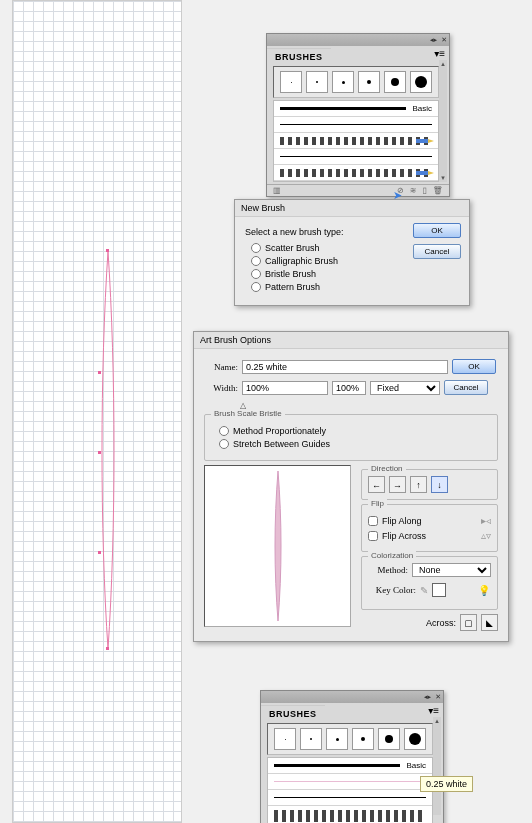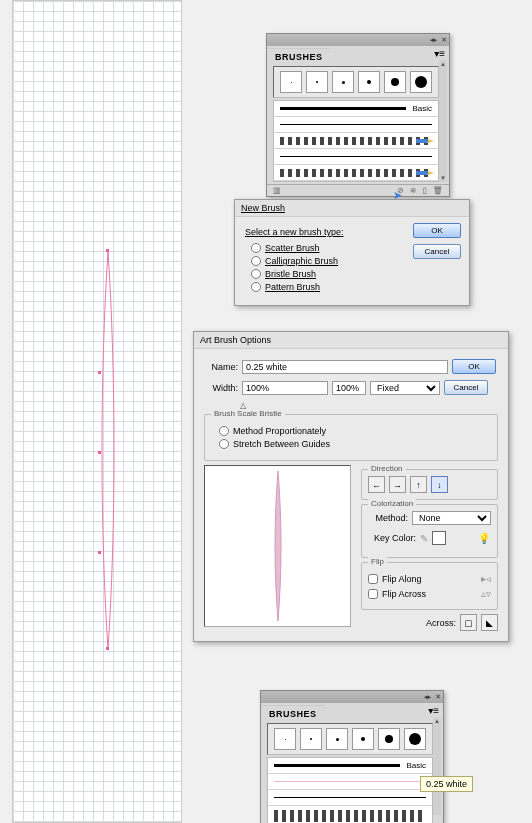--- a/index.html
+++ b/index.html
@@ -64,21 +64,21 @@
   .dialog { position: absolute; background: #eaeaea; border: 1px solid #999; box-shadow: 2px 2px 5px rgba(0,0,0,.3); font-size: 9px; }
   .dlg-title { background: #e2e2e2; padding: 3px 6px; border-bottom: 1px solid #ccc; }
   .dlg-body { padding: 10px; position: relative; }
   .dlg-label { display: block; margin-bottom: 6px; }
   .radio-line { display: flex; align-items: center; gap: 4px; margin: 3px 0 3px 6px; }
   .radio-line input { width: 10px; height: 10px; }
   .btn { width: 48px; height: 15px; font-size: 8px; background: linear-gradient(#fafdff,#c7d9f1); border: 1px solid #6b8fbc; border-radius: 2px; text-align: center; line-height: 13px; }
   .btn.hot { background: linear-gradient(#eaf3ff,#a9c9f5); border-color: #4e7dc4; }
 
   .opt-row { display: flex; align-items: center; gap: 4px; margin-bottom: 6px; }
-  .opt-row label { width: 34px; text-align: right; }
+  .opt-row label { width: 34px; text-align: right; font-family: Liberation Serif, serif; }
   .txt { height: 14px; font-size: 9px; padding: 0 3px; border: 1px solid #999; background: #fff; }
   .select { height: 14px; font-size: 9px; border: 1px solid #999; background: #fff; padding: 0 2px; }
 
   .group { border: 1px solid #bbb; border-radius: 2px; margin: 4px 0; padding: 8px 8px 8px 8px; position: relative; }
   .group-title { position: absolute; top: -6px; left: 6px; background: #eaeaea; padding: 0 3px; font-size: 8px; color: #555; }
 
   .preview-well { width: 147px; height: 162px; border: 1px inset #aaa; background: #fff; display: flex; align-items: center; justify-content: center; }
   .preview-well svg { display: block; }
 
   .dir-btn, .toggle-btn { width: 17px; height: 17px; border: 1px solid #999; background: #f0f0f0; display: inline-flex; align-items: center; justify-content: center; font-size: 9px; }
@@ -171,21 +171,21 @@
     <span class="footer-ico">≋</span>
     <span class="footer-ico">▯</span>
     <span class="footer-ico">🗑</span>
   </div>
   <div class="scroll-gutter"></div>
   <span class="scroll-arrow" style="top:26px">▴</span>
   <span class="scroll-arrow" style="bottom:14px">▾</span>
 </div>
 <span class="nb-pointer">➤</span>
 
-<div class="dialog" style="left:234px; top:199px; width:236px;text-decoration:underline;">
+<div class="dialog" style="left:234px; top:199px; width:236px;">
   <div class="dlg-title">New Brush</div>
   <div class="dlg-body">
     <span class="dlg-label">Select a new brush type:</span>
     <div class="radio-line">
         <input type="radio" name="bt" style="">
         <span>Scatter Brush</span>
       </div>
     <div class="radio-line">
         <input type="radio" name="bt" style="">
         <span>Calligraphic Brush</span>
@@ -243,47 +243,47 @@
       </div>
       <div style="flex:1;">
         <div class="group" style="padding:6px">
           <span class="group-title">Direction</span>
           <div style="display:flex;gap:4px">
             <div class="dir-btn">←</div>
             <div class="dir-btn">→</div>
             <div class="dir-btn">↑</div>
             <div class="dir-btn active">↓</div>
           </div>
+        </div>
+        <div class="group" style="padding:6px">
+          <span class="group-title">Flip</span>
+          <div class="check-line">
+              <input type="checkbox" style="">
+              <span>Flip Along</span>
+              <span class="ghost-ico" style="margin-left:auto">▸◃</span>
+            </div>
+          <div class="check-line">
+              <input type="checkbox" style="">
+              <span>Flip Across</span>
+              <span class="ghost-ico" style="margin-left:auto">▵▿</span>
+            </div>
         </div>
         <div class="group" style="padding:6px">
           <span class="group-title">Colorization</span>
           <div class="opt-row">
               <label style="width:40px">Method:</label>
             <select class="select" style="flex:1"><option>None</option></select>
           </div>
           <div class="opt-row">
               <label style="width:48px">Key Color:</label>
             <span class="ghost-ico">✎</span>
             <span class="swatch"></span>
             <span class="ghost-ico" style="margin-left:auto">💡</span>
           </div>
         </div>
-        <div class="group" style="padding:6px">
-          <span class="group-title">Flip</span>
-          <div class="check-line">
-              <input type="checkbox" style="">
-              <span>Flip Along</span>
-              <span class="ghost-ico" style="margin-left:auto">▸◃</span>
-            </div>
-          <div class="check-line">
-              <input type="checkbox" style="">
-              <span>Flip Across</span>
-              <span class="ghost-ico" style="margin-left:auto">▵▿</span>
-            </div>
-        </div>
         <div style="display:flex;align-items:center;justify-content:flex-end;gap:4px;margin-top:4px">
           <span>Across:</span>
           <div class="toggle-btn">▢</div>
           <div class="toggle-btn">◣</div>
         </div>
       </div>
     </div>
   </div>
 </div>
 

